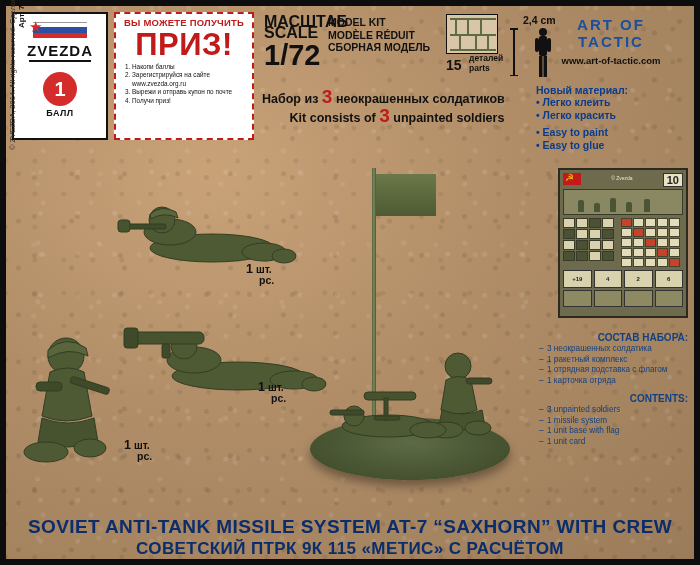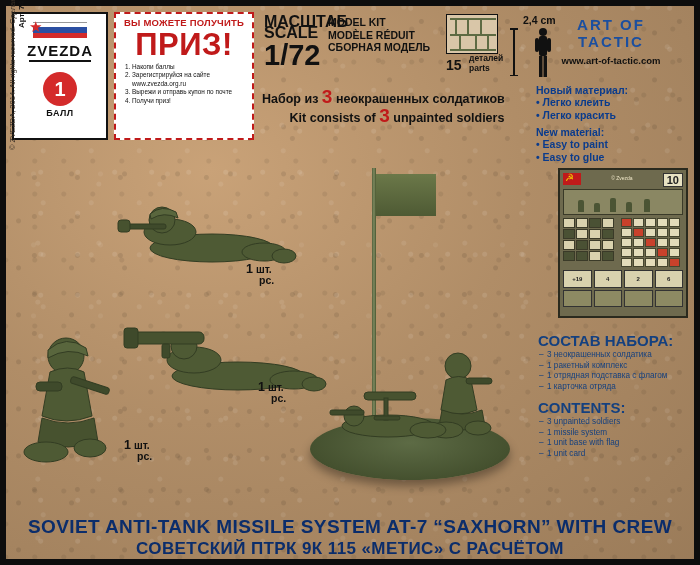--- a/index.html
+++ b/index.html
@@ -151,21 +151,21 @@
   .cell{width:9px;height:7px;background:#e3dcba;border:1px solid #45452f;}
   .cell.f{background:#c8412b;}
   .uc-bottom{display:flex;gap:2px;margin-top:3px;}
   .bbox{flex:1;height:16px;background:#d9d2ae;border:1px solid #333;
         font-size:6px;color:#222;display:flex;align-items:center;justify-content:center;font-weight:bold;}
   .uc-bottom2{display:flex;gap:2px;margin-top:2px;}
   .bbox2{flex:1;height:15px;background:#8d8a63;border:1px solid #333;}
 
   
   .contents{position:absolute;right:12px;top:332px;width:150px;}
-  .contents .hd{font-size:15px;font-weight:bold;color:#14407f;}
+  .contents .hd{font-size:10px;font-weight:bold;color:#14407f;text-align:right;}
   .contents ul{margin:1px 0 0 0;padding-left:9px;list-style:none;}
   .contents li{font-size:8.2px;color:#14407f;line-height:10.5px;position:relative;}
   .contents li:before{content:"–";position:absolute;left:-8px;}
   .contents .sp{height:7px;}
 
   
   .fig-wrap{position:absolute;left:0;top:160px;width:700px;height:330px;}
   .qty{position:absolute;font-size:10.5px;font-weight:bold;color:#111;line-height:11px;}
   .qty .n{font-size:12.5px;}
 
@@ -269,21 +269,20 @@
       <div class="l1">ART  OF</div>
       <div class="l2">TACTIC</div>
       <div class="url">www.art-of-tactic.com</div>
     </div>
 
     <div class="newmat">
       <div class="h">Новый материал:</div>
       <div class="b">• Легко клеить</div>
       <div class="b">• Легко красить</div>
       <div class="gap"></div>
-      <div class="h">New material:</div>
       <div class="b">• Easy to paint</div>
       <div class="b">• Easy to glue</div>
     </div>
   </div>
 
   <div class="setline">
     <div class="ru">
       <span>Набор из</span>
       <span class="three">3</span>
       <span>неокрашенных солдатиков</span>

